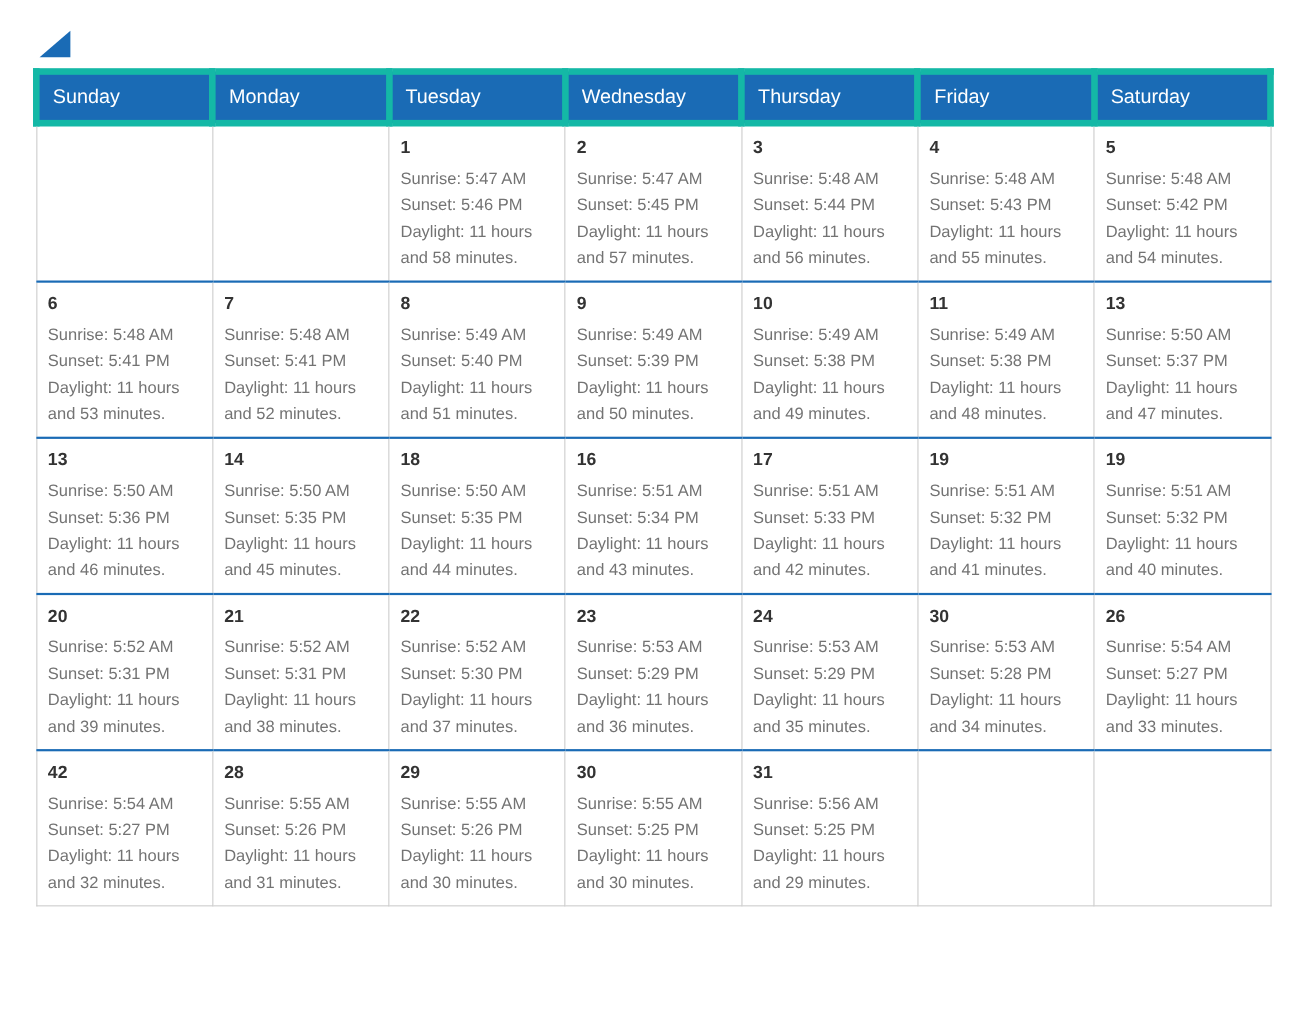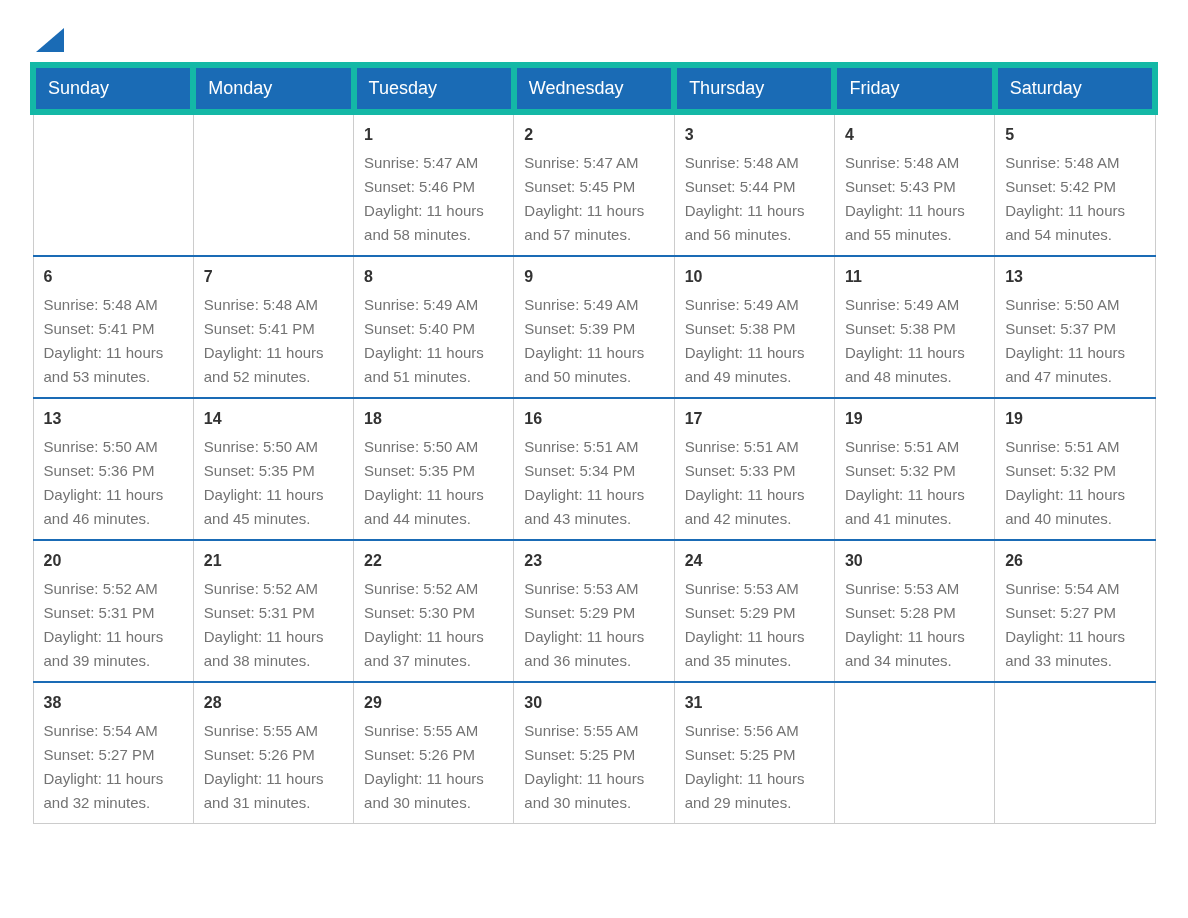--- a/index.html
+++ b/index.html
@@ -240,21 +240,21 @@
         <td><span class="day-number">30</span><span class="day-info" style="white-space: pre-line;">Sunrise: 5:53 AM
 Sunset: 5:28 PM
 Daylight: 11 hours
 and 34 minutes.</span></td>
         <td><span class="day-number">26</span><span class="day-info" style="white-space: pre-line;">Sunrise: 5:54 AM
 Sunset: 5:27 PM
 Daylight: 11 hours
 and 33 minutes.</span></td>
       </tr>
       <tr>
-        <td><span class="day-number">38</span><span class="day-info" style="white-space: pre-line;">Sunrise: 5:54 AM
+        <td><span class="day-number">42</span><span class="day-info" style="white-space: pre-line;">Sunrise: 5:54 AM
 Sunset: 5:27 PM
 Daylight: 11 hours
 and 32 minutes.</span></td>
         <td><span class="day-number">28</span><span class="day-info" style="white-space: pre-line;">Sunrise: 5:55 AM
 Sunset: 5:26 PM
 Daylight: 11 hours
 and 31 minutes.</span></td>
         <td><span class="day-number">29</span><span class="day-info" style="white-space: pre-line;">Sunrise: 5:55 AM
 Sunset: 5:26 PM
 Daylight: 11 hours

